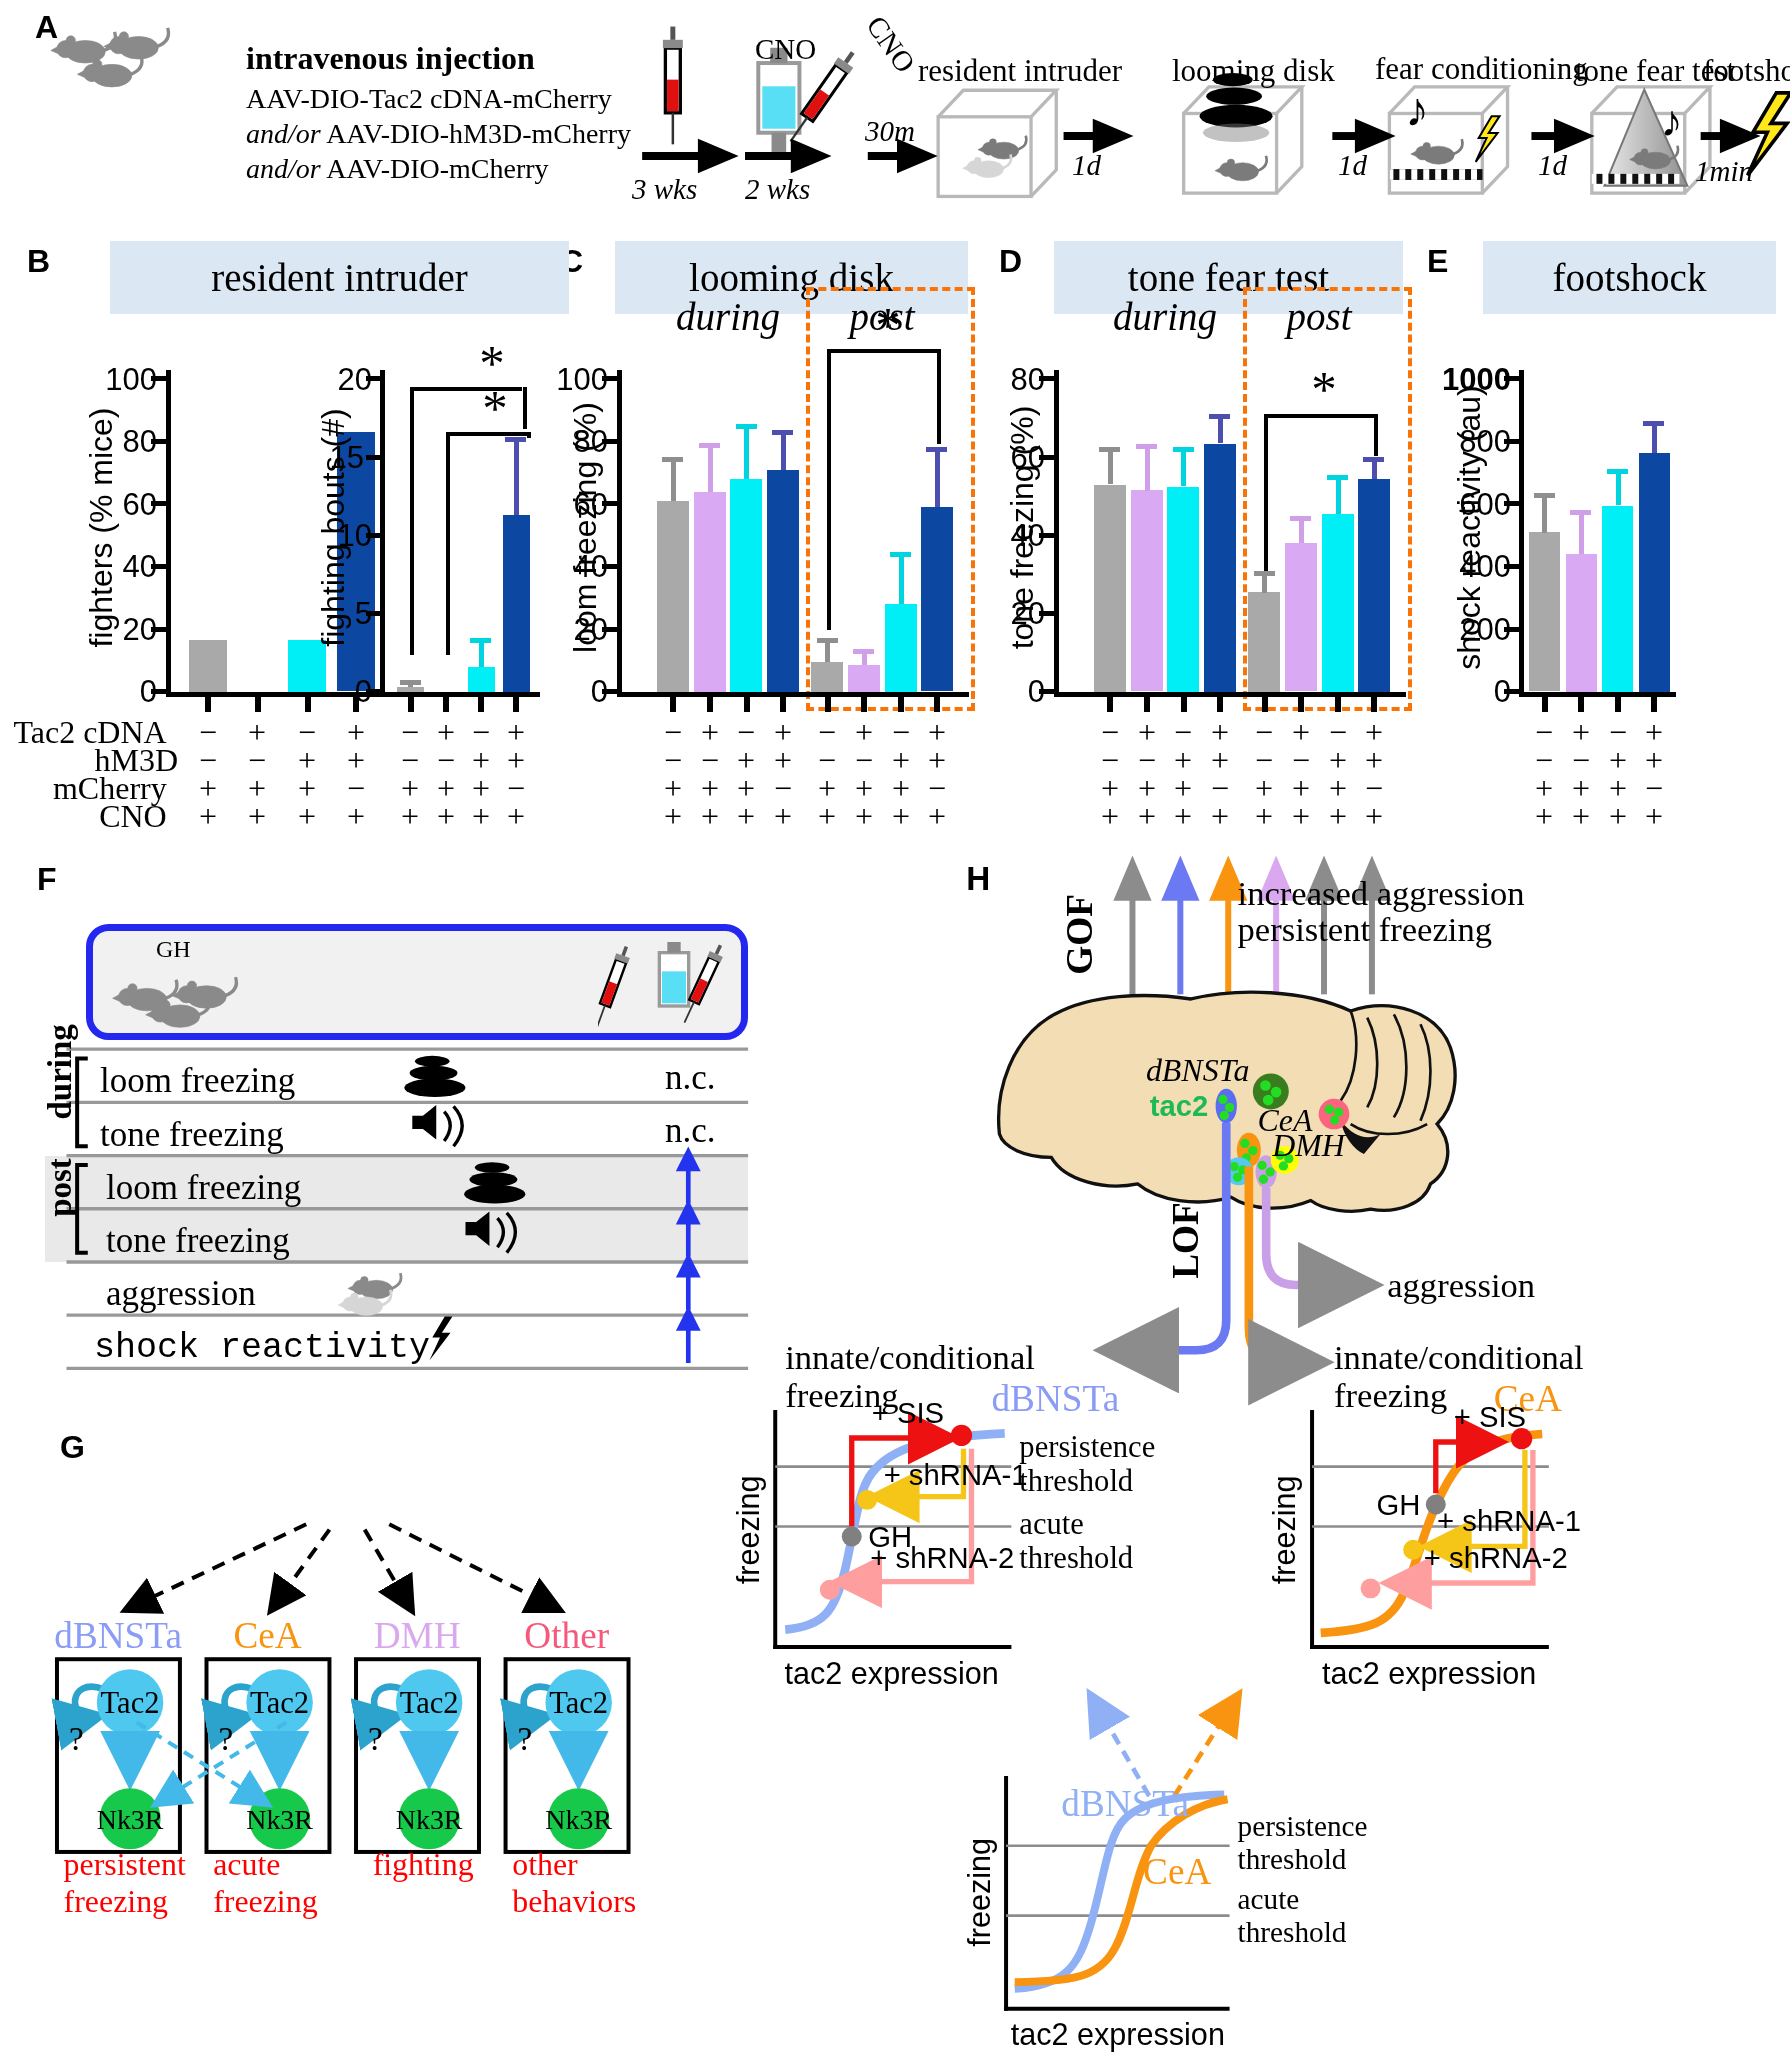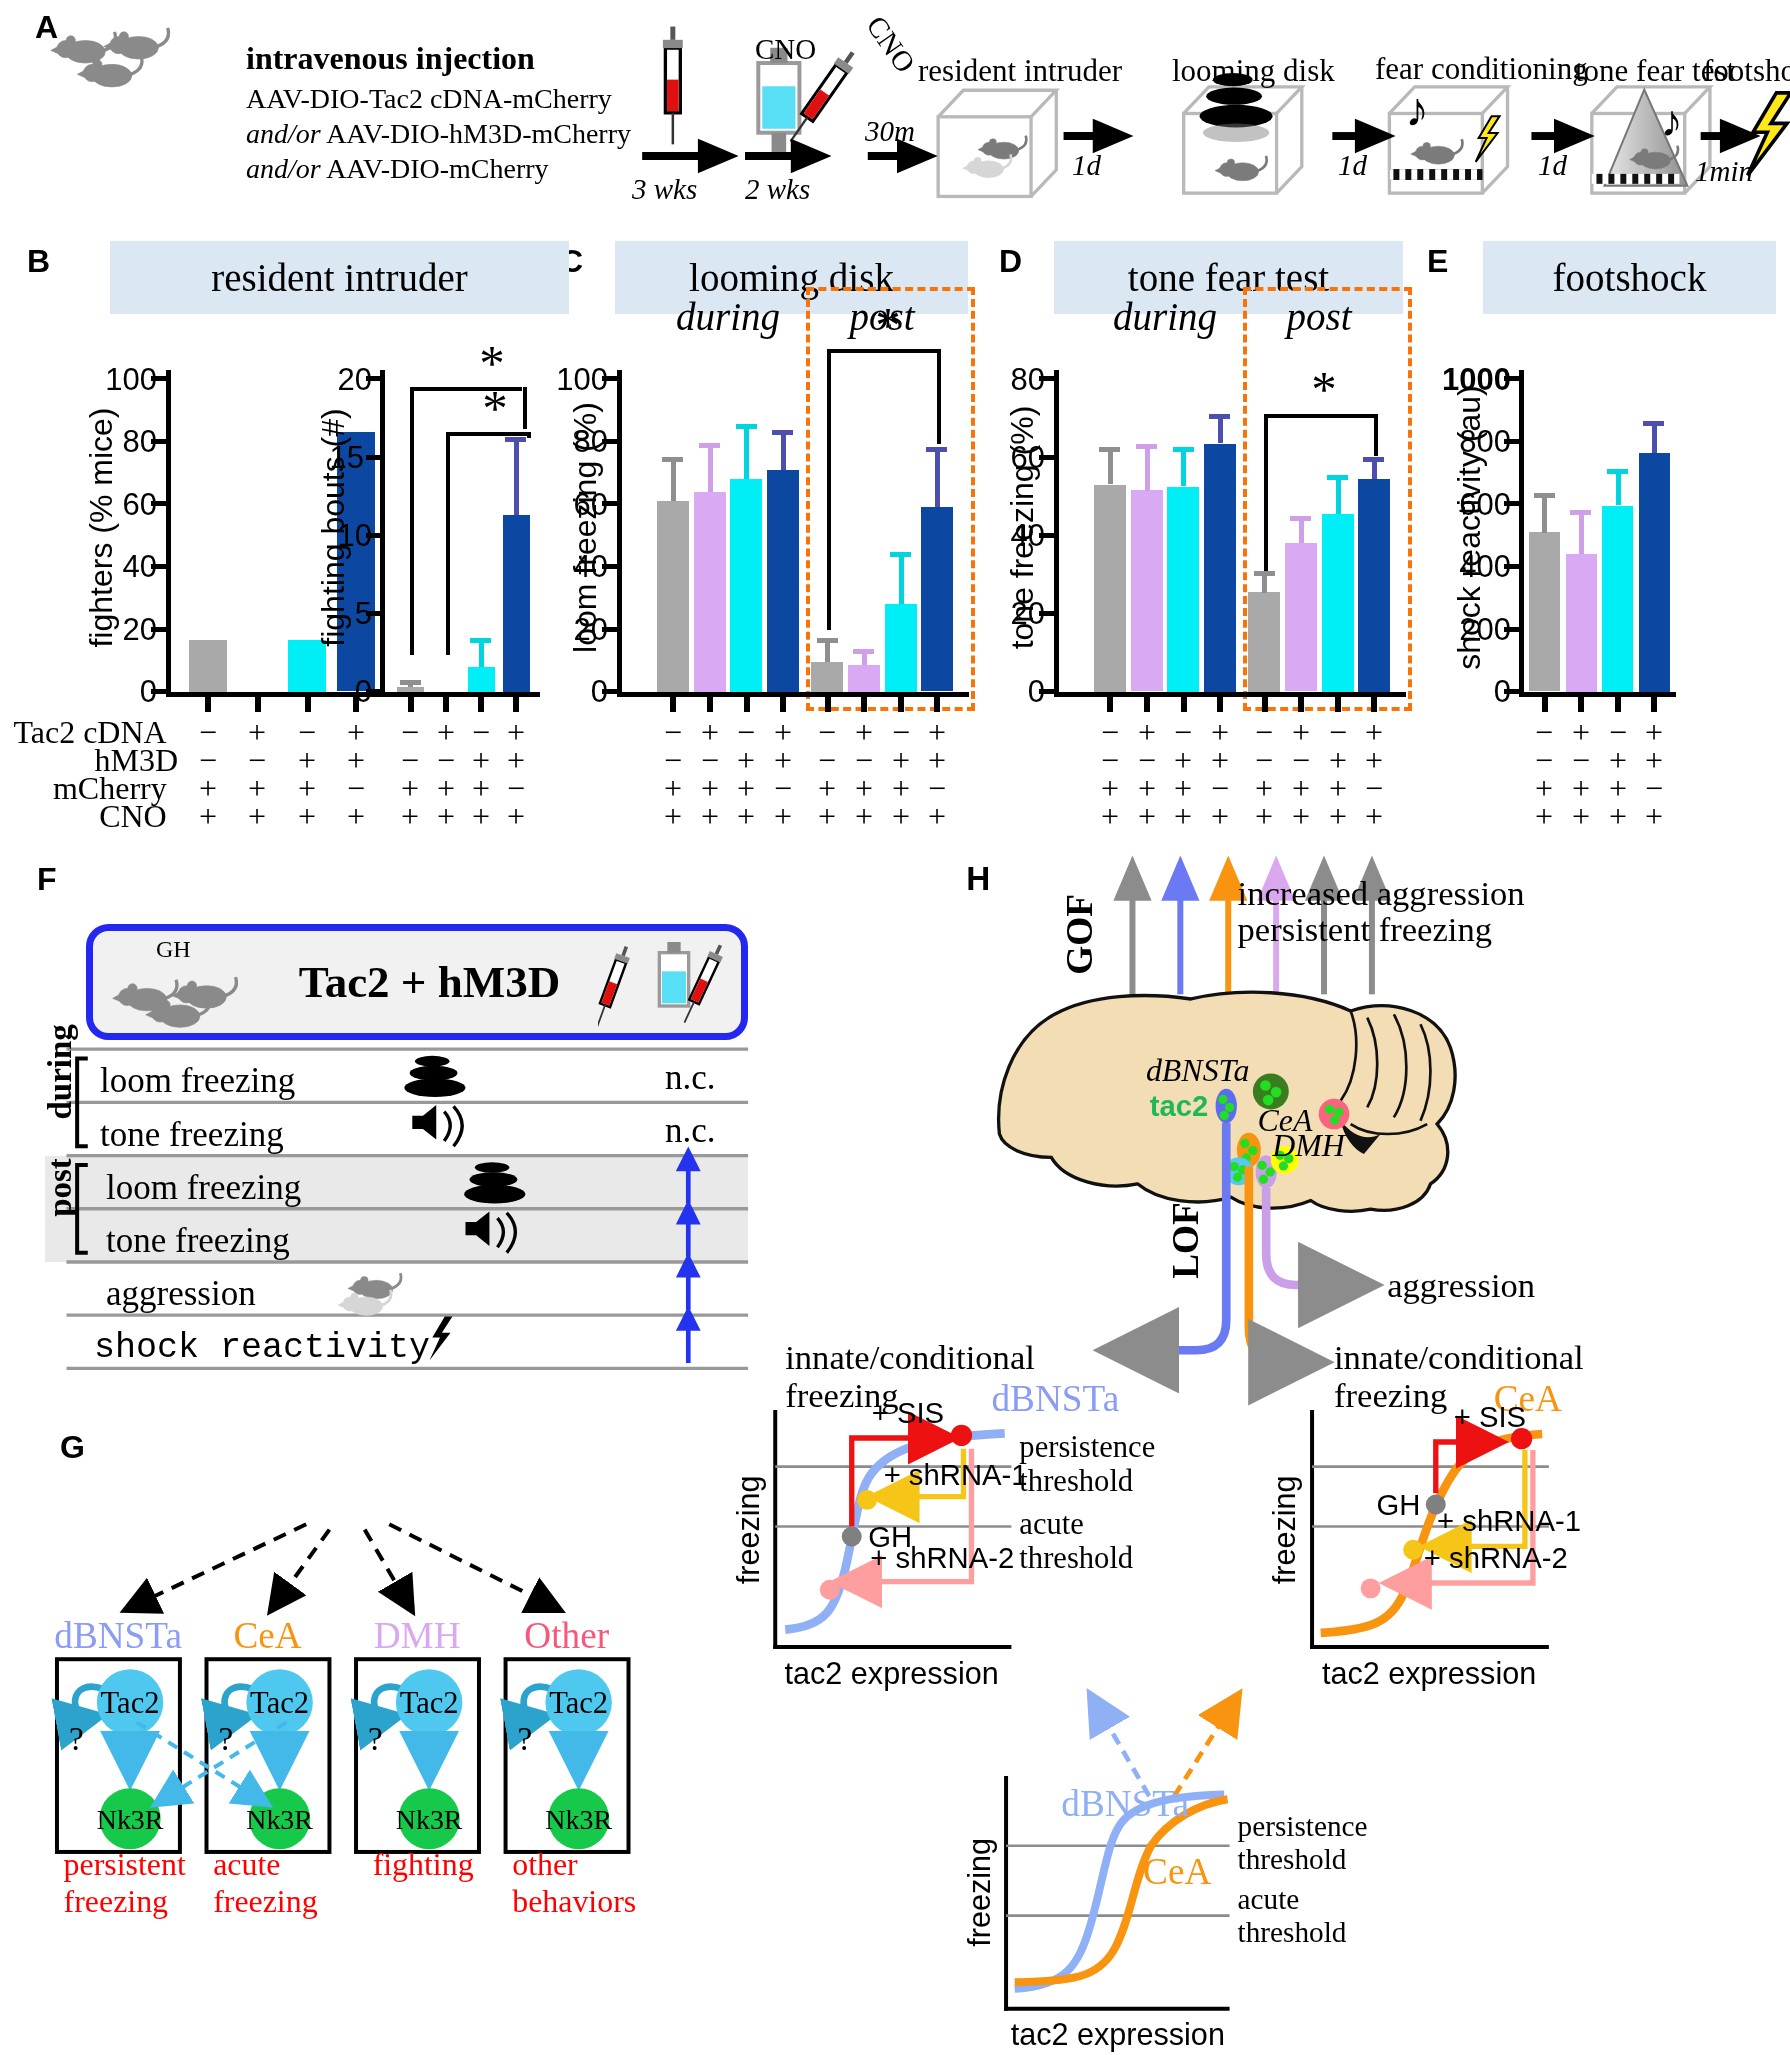--- a/index.html
+++ b/index.html
@@ -503,21 +503,20 @@
 
   <div class="abs" style="left:86px;top:924px;width:662px;height:116px;border:7.3px solid #2427f0;border-radius:22.6px;background:#f1f1f1;box-sizing:border-box;">
     <div class="abs serif" style="left:63px;top:5.3px;font-size:24px;">GH</div>
     <svg class="abs" style="left:13.3px;top:25px;" width="160" height="76" viewBox="0 0 240 115">
       <g fill="#8a8a8a" stroke="#8a8a8a">
           <use href="#mouse" x="5" y="30"></use>
           <use href="#mouse" x="95" y="26" transform="scale(1)"></use>
           <use href="#mouse" x="55" y="55"></use>
         </g>
     </svg>
-    <div class="abs serif b" style="left:180px;top:25px;width:313px;text-align:center;font-size:45px;">Tac2 + hM3D</div>
     <svg class="abs" style="left:505px;top:6.7px;" width="140" height="100" viewBox="0 0 210 150">
       <g transform="translate(18,4) rotate(20) scale(0.9)">
           <use href="#syr"></use>
         </g>
       <g>
         <rect x="92" y="22" width="44" height="80" fill="#fff" stroke="#9a9a9a" stroke-width="5"></rect>
         <rect x="96" y="50" width="36" height="48" fill="#59dff5"></rect>
         <rect x="104" y="6" width="20" height="16" fill="#8a8a8a"></rect>
       </g>
       <g transform="translate(160,0) rotate(25) scale(0.9)">

